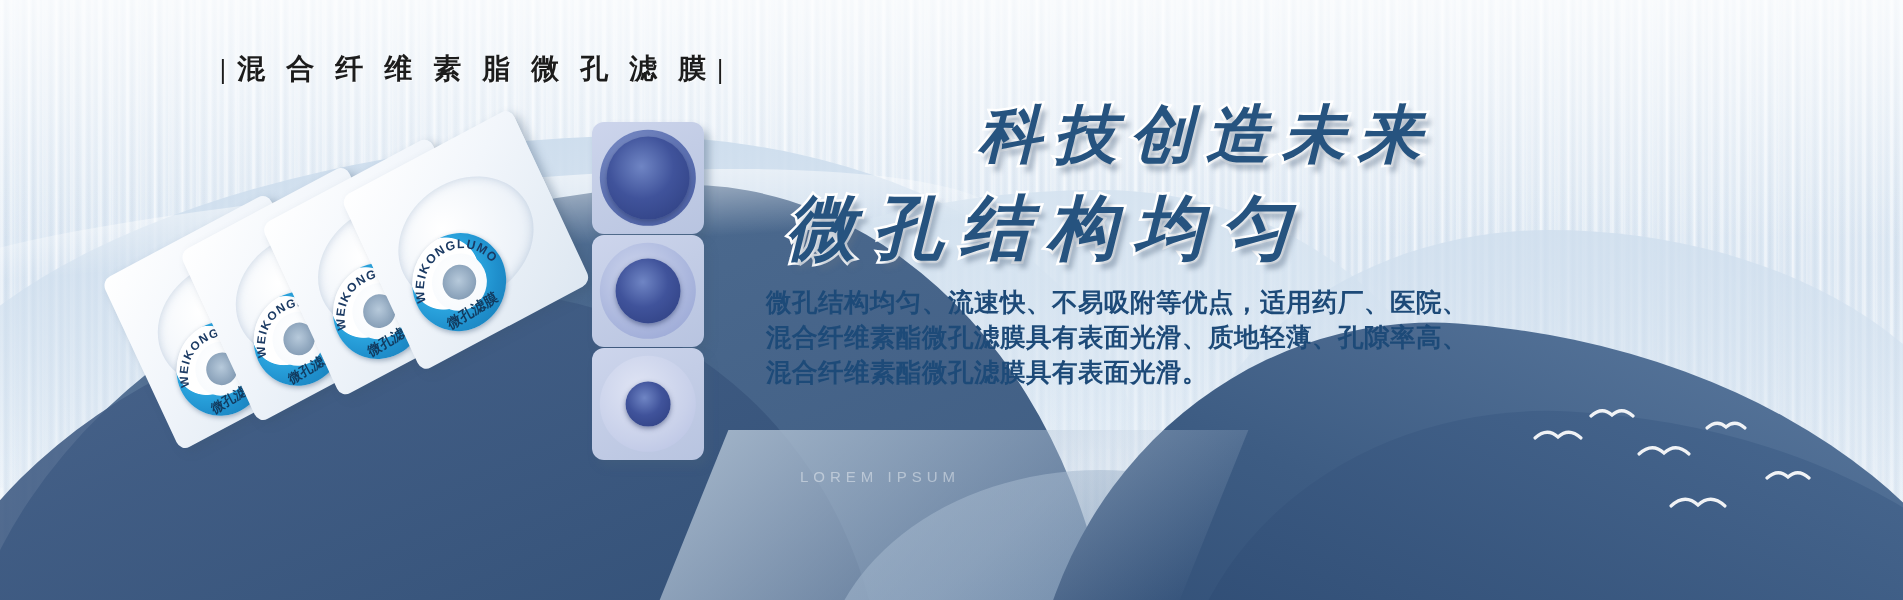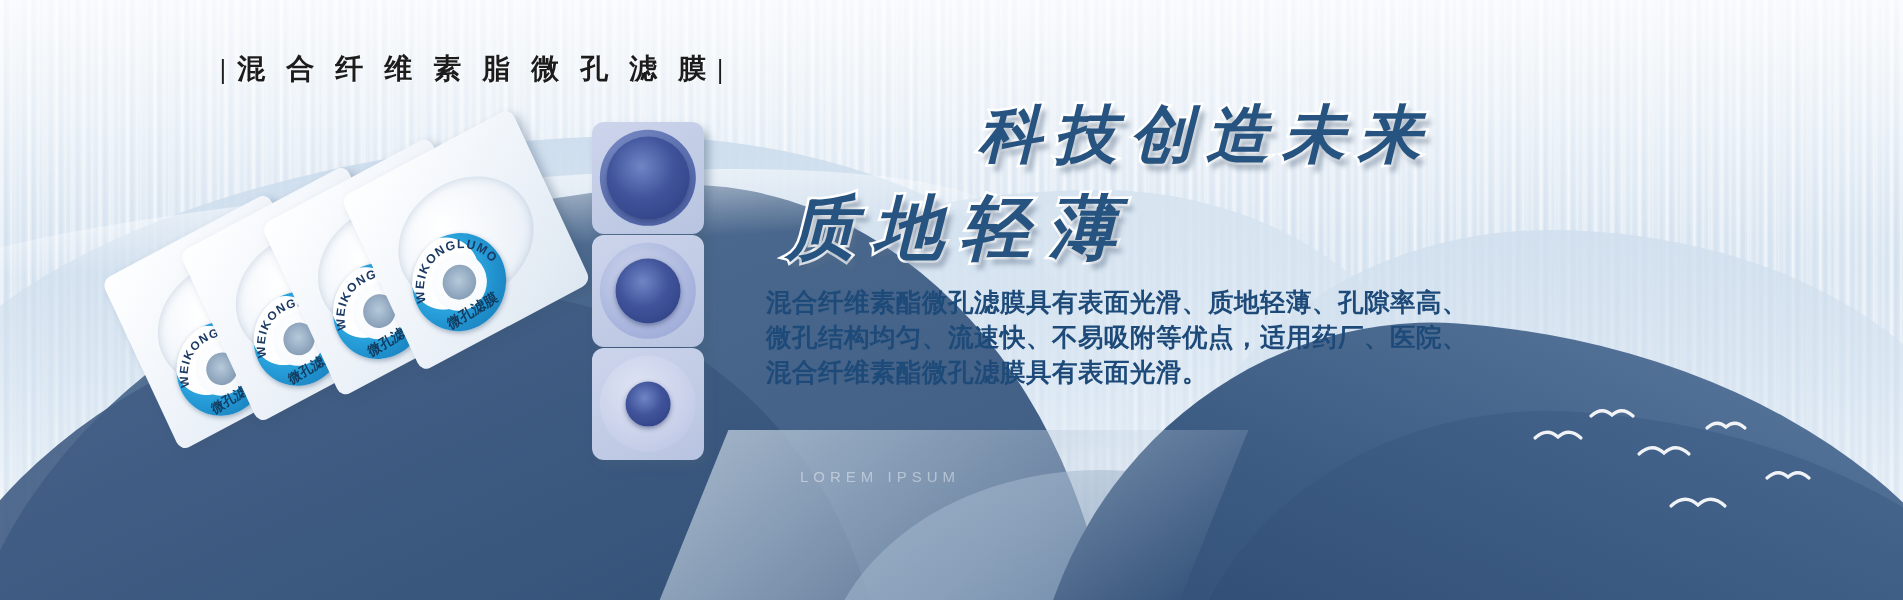--- a/index.html
+++ b/index.html
@@ -373,25 +373,25 @@
     </div>
     <div class="thumb thumb-3">
       <div class="disc"></div>
       <div class="bluelabel">
         <div class="mark"></div>
       </div>
     </div>
   </div>
 
   <div class="headline headline-1">科技创造未来</div>
-  <div class="headline headline-2">质地轻薄</div>
+  <div class="headline headline-2">微孔结构均匀</div>
 
   <div class="paragraph">
+    <div>微孔结构均匀、流速快、不易吸附等优点，适用药厂、医院、</div>
     <div>混合纤维素酯微孔滤膜具有表面光滑、质地轻薄、孔隙率高、</div>
-    <div>微孔结构均匀、流速快、不易吸附等优点，适用药厂、医院、</div>
     <div>混合纤维素酯微孔滤膜具有表面光滑。</div>
   </div>
 
   <div class="watermark">LOREM IPSUM</div>
 
   <svg class="birds" viewBox="0 0 330 140">
     <g fill="none" stroke="#ffffff" stroke-width="3.2" stroke-linecap="round" opacity=".92">
       <path d="M14,36 q12,-11 23,-1 q11,-10 23,1"></path>
       <path d="M70,14 q11,-10 21,-1 q10,-9 21,1"></path>
       <path d="M118,52 q13,-12 25,-1 q12,-11 25,1"></path>

